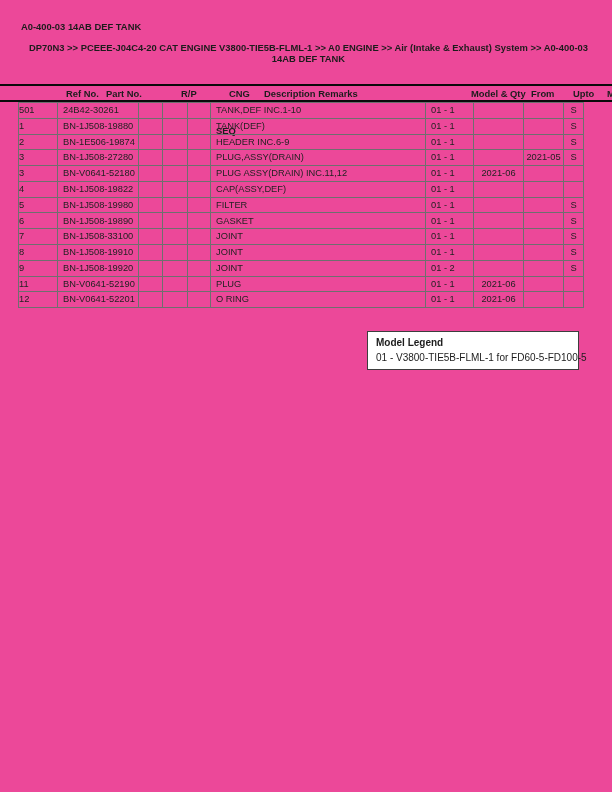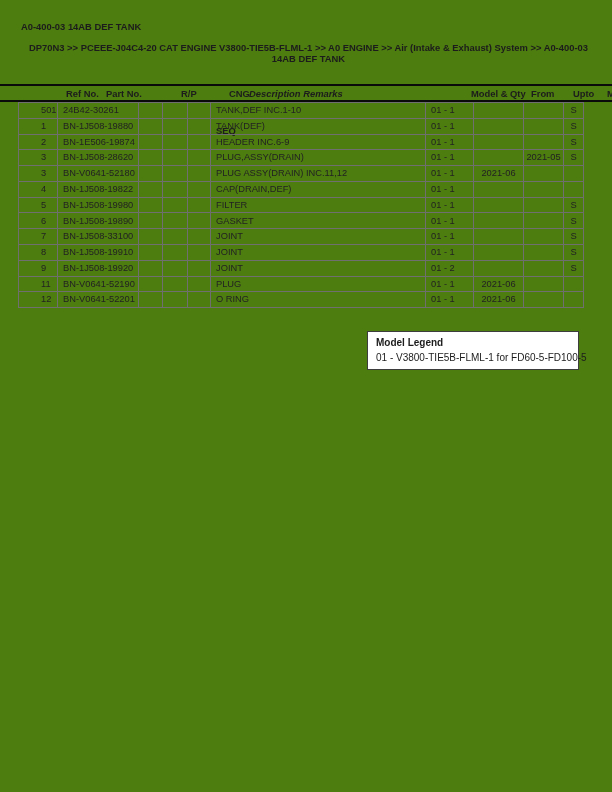--- a/index.html
+++ b/index.html
@@ -1,20 +1,20 @@
 <!DOCTYPE html>
 <html><head>
 <meta charset="utf-8">
 <style>
   html, body { margin: 0; padding: 0; background: #ffffff; }
   .page {
     position: relative;
     width: 612px;
     height: 792px;
-    background: #4d7c0f;
+    background: #ec4899;
     font-family: "Liberation Sans", sans-serif;
     color: #1c1c1c;
     overflow: hidden;
   }
   .doc-title {
     position: absolute;
     left: 21px;
     top: 21px;
     font-size: 9.4px;
     font-weight: bold;
@@ -59,21 +59,21 @@
     position: absolute;
     top: 0;
     white-space: nowrap;
     padding-left: 44px;
   }
   .ch-ref   { left: 22px;  }
   .ch-part  { left: 62px;  }
   .ch-rp    { left: 137px; }
   .ch-seq   { left: 172px; margin-top: 37px; }
   .ch-cng   { left: 185px; }
-  .ch-desc  { left: 205px; font-style: italic; }
+  .ch-desc  { left: 220px; }
   .ch-model { left: 427px; }
   .ch-from  { left: 487px; }
   .ch-upto  { left: 529px; }
   .ch-mr    { left: 563px; }
 
   table.parts {
     position: absolute;
     left: 18px;
     top: 102px;
     width: 565px;
@@ -83,21 +83,21 @@
   table.parts td {
     border: 1px solid #6f6f6f;
     font-size: 9.3px;
     line-height: 10.6px;
     height: 10.6px;
     padding: 2.1px 3px 2.1px 5px;
     white-space: nowrap;
     overflow: hidden;
     color: #222222;
   }
-  table.parts td.col-ref   { padding-left: 22px; margin-left: 16px; }
+  table.parts td.col-ref   { padding-left: 0; margin-left: 16px; }
   table.parts td.col-from,
   table.parts td.col-upto,
   table.parts td.col-mr {
     text-align: center;
     padding-left: 2px;
     padding-right: 2px;
   }
 
   .legend {
     position: absolute;
@@ -187,21 +187,21 @@
           <td class="col-seq"></td>
           <td class="col-cng"></td>
           <td class="col-desc">HEADER INC.6-9</td>
           <td class="col-model_qty">01 - 1</td>
           <td class="col-from"></td>
           <td class="col-upto"></td>
           <td class="col-mr">S</td>
         </tr>
         <tr>
           <td class="col-ref">3</td>
-          <td class="col-part">BN-1J508-28620</td>
+          <td class="col-part">BN-1J508-27280</td>
           <td class="col-rp"></td>
           <td class="col-seq"></td>
           <td class="col-cng"></td>
           <td class="col-desc">PLUG,ASSY(DRAIN)</td>
           <td class="col-model_qty">01 - 1</td>
           <td class="col-from"></td>
           <td class="col-upto">2021-05</td>
           <td class="col-mr">S</td>
         </tr>
         <tr>
@@ -215,21 +215,21 @@
           <td class="col-from">2021-06</td>
           <td class="col-upto"></td>
           <td class="col-mr"></td>
         </tr>
         <tr>
           <td class="col-ref">4</td>
           <td class="col-part">BN-1J508-19822</td>
           <td class="col-rp"></td>
           <td class="col-seq"></td>
           <td class="col-cng"></td>
-          <td class="col-desc">CAP(DRAIN,DEF)</td>
+          <td class="col-desc">CAP(ASSY,DEF)</td>
           <td class="col-model_qty">01 - 1</td>
           <td class="col-from"></td>
           <td class="col-upto"></td>
           <td class="col-mr"></td>
         </tr>
         <tr>
           <td class="col-ref">5</td>
           <td class="col-part">BN-1J508-19980</td>
           <td class="col-rp"></td>
           <td class="col-seq"></td>

